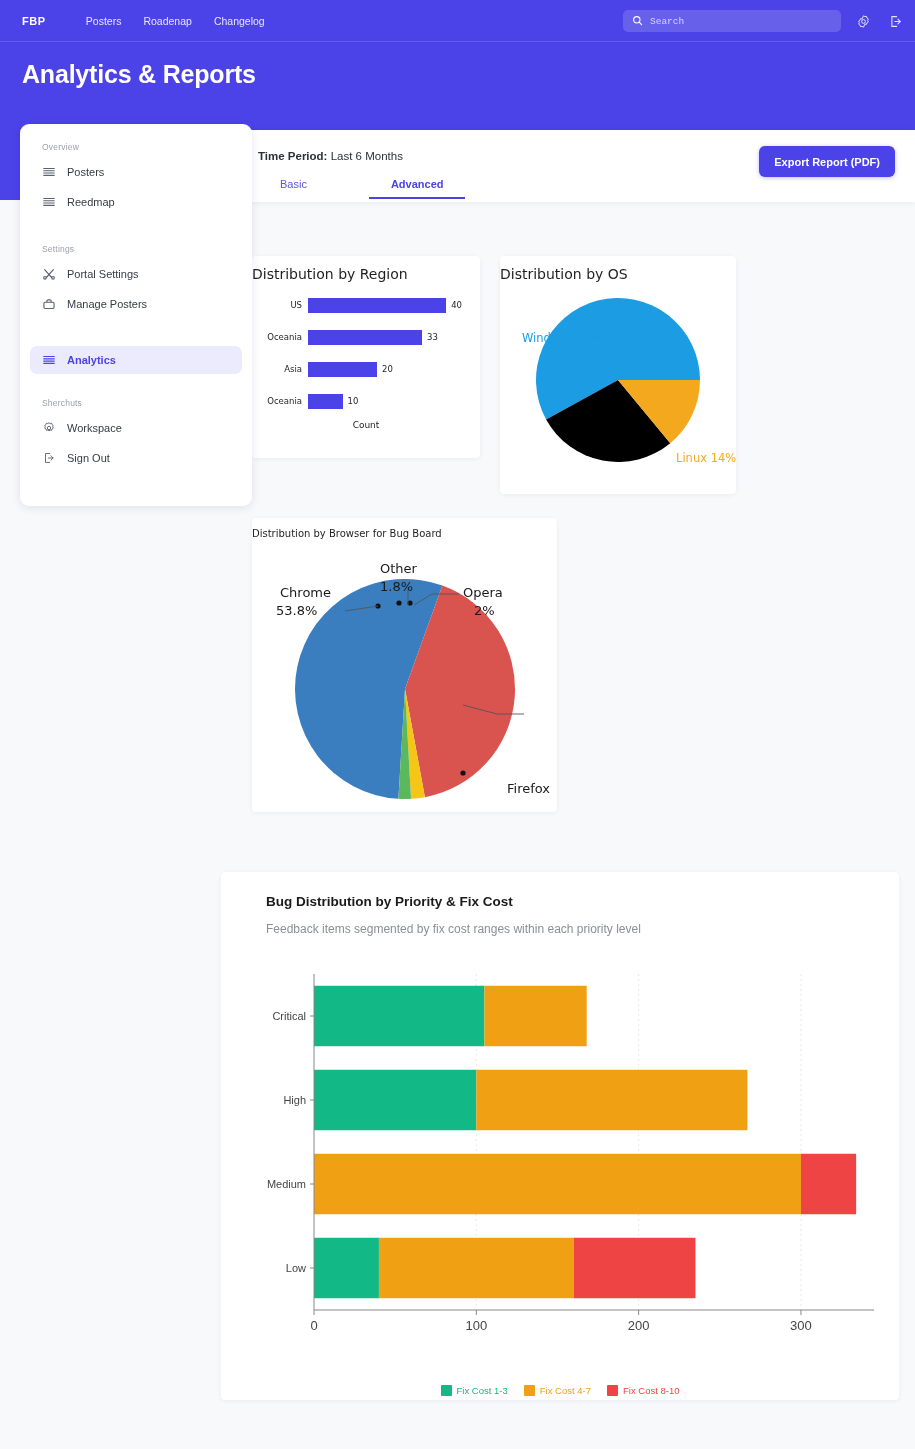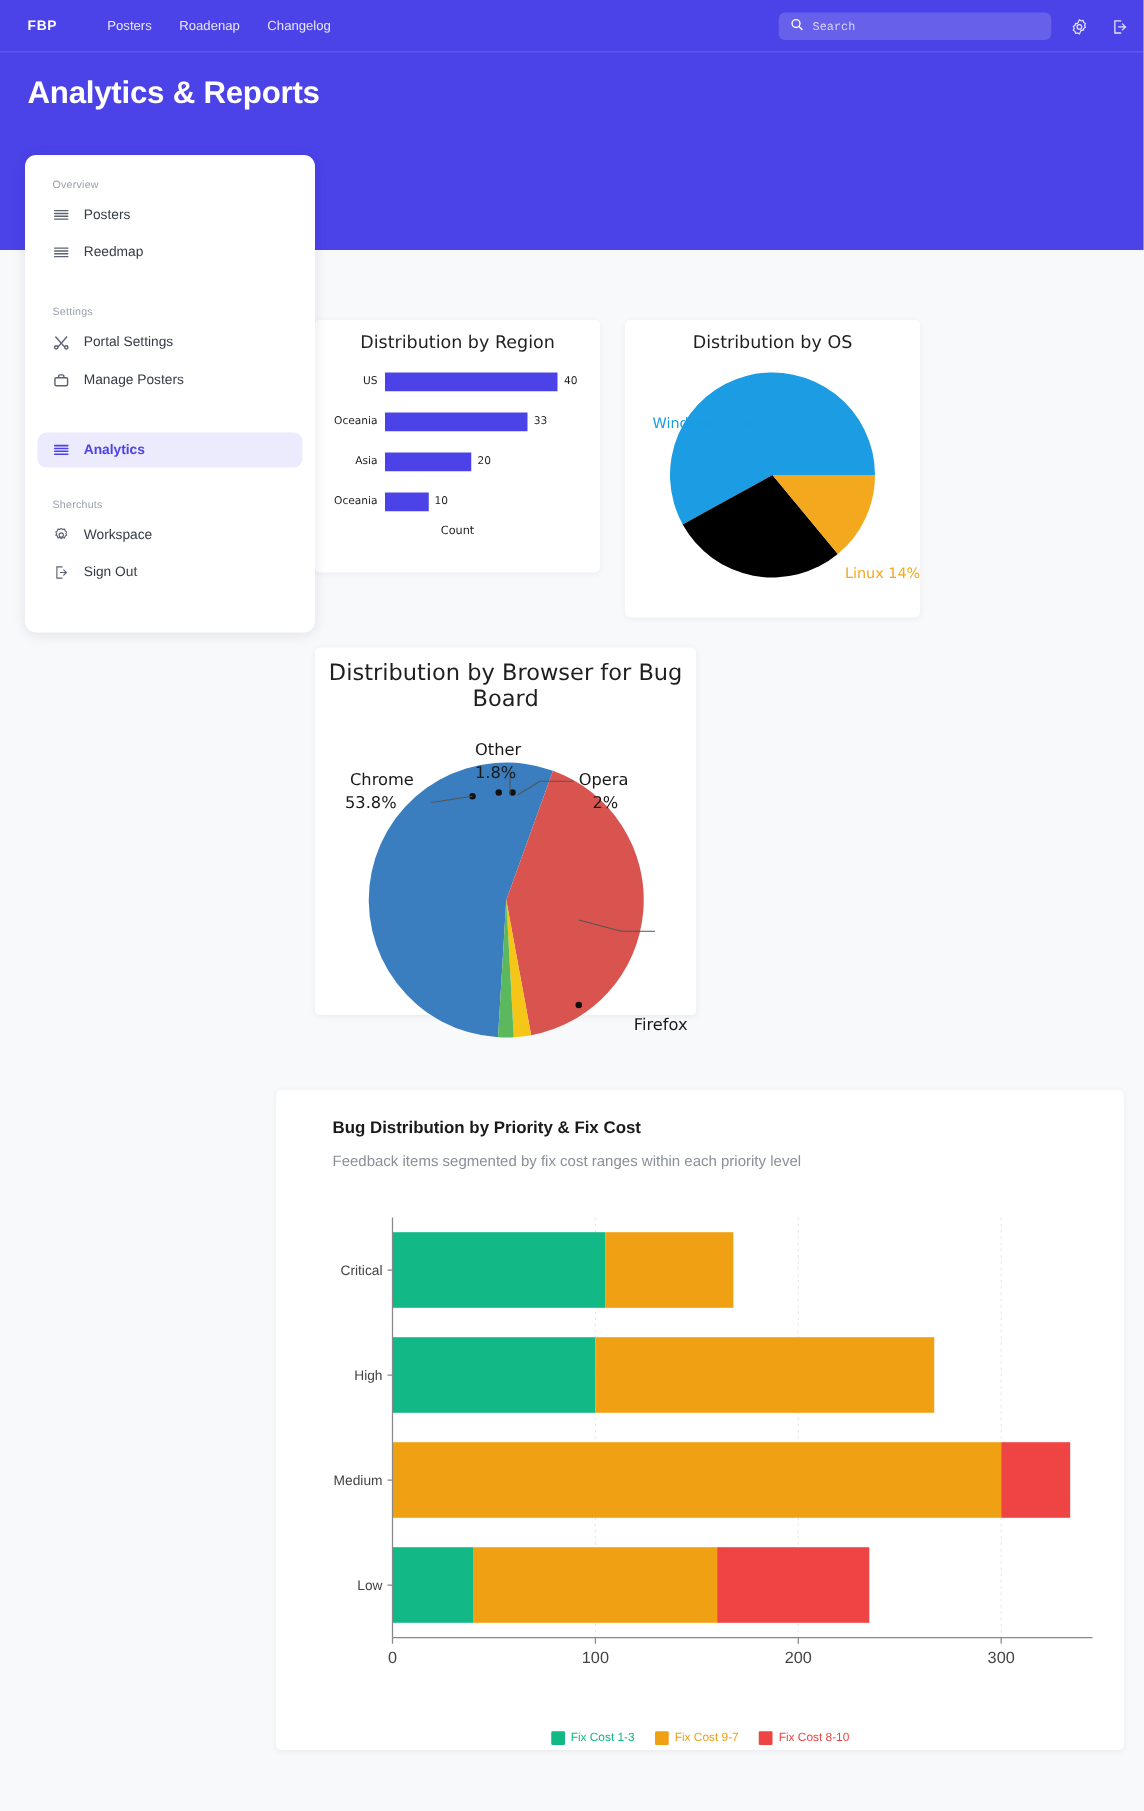--- a/index.html
+++ b/index.html
@@ -99,24 +99,24 @@
   .card {
     position: absolute; background: #ffffff; border-radius: 4px;
     box-shadow: 0 1px 5px rgba(25,20,90,0.06);
   }
   .card-region { left: 252px; top: 256px; width: 228px; height: 202px; }
   .card-os     { left: 500px; top: 256px; width: 236px; height: 238px; }
   .card-brow   { left: 252px; top: 518px; width: 305px; height: 294px; }
   .card-stack  { left: 221px; top: 872px; width: 678px; height: 528px; }
 
   .chart-title {
-    text-align: center; font-size: 14px; color: #1f1f1f; padding-top: 10px;
+    text-align: left; font-size: 14px; color: #1f1f1f; padding-top: 10px;
     font-family: "DejaVu Sans", sans-serif;
   }
-  .chart-title.small { font-size: 18px; }
+  .chart-title.small { font-size: 10px; }
 
   
   .region-body { position: relative; margin-top: 10px; height: 130px; }
   .region-row { position: relative; height: 26px; margin-bottom: 6px; display: flex; align-items: center; }
   .region-lbl {
     width: 56px; text-align: right; font-size: 8.5px; color: #1f1f1f; padding-right: 6px;
     font-family: "DejaVu Sans", sans-serif;
   }
   .region-bar { height: 15px; background: #4b42e8; }
   .region-val { font-size: 8.5px; color: #1f1f1f; margin-left: 5px; font-family: "DejaVu Sans", sans-serif; }
@@ -259,20 +259,31 @@
         <svg width="14" height="14" viewBox="0 0 20 20" fill="none" stroke="#5b6270" stroke-width="1.3" stroke-linecap="round">
           <path d="M11 3.6H5v12.8h6"></path>
             <path d="M12.8 6.9l3.1 3.1-3.1 3.1"></path>
             <line x1="15.6" y1="10" x2="9" y2="10"></line>
         </svg>
       </span>
       <span>Sign Out</span>
     </div>
   </div>
 
+  <div class="panel">
+    <div class="period">
+      <b>Time Period:</b>
+      <span>Last 6 Months</span>
+    </div>
+    <div class="tabs">
+      <div class="tab">Basic</div>
+      <div class="tab active">Advanced</div>
+    </div>
+    <button class="exportbtn">Export Report (PDF)</button>
+  </div>
 
   <div class="card card-region">
     <div class="chart-title">Distribution by Region</div>
     <div class="region-body">
       <div class="region-row">
         <span class="region-lbl">US</span>
         <span class="region-bar" id="rb0" style="width: 138.182px; background: rgb(75, 66, 232);"></span>
         <span class="region-val">40</span>
       </div>
       <div class="region-row">
@@ -381,21 +392,21 @@
           <text x="534.9565217391305" y="360" text-anchor="middle" font-size="13" fill="#444" font-family="&quot;Liberation Sans&quot;, sans-serif">300</text>
         </g>
     </svg>
     <div class="stack-legend">
       <div class="lg-item">
         <span class="lg-sw" id="lgsw0" style="background: rgb(18, 184, 134);"></span>
         <span class="lg-tx" id="lgtx0" style="color: rgb(18, 184, 134);">Fix Cost 1-3</span>
       </div>
       <div class="lg-item">
         <span class="lg-sw" id="lgsw1" style="background: rgb(240, 160, 19);"></span>
-        <span class="lg-tx" id="lgtx1" style="color: rgb(240, 160, 19);">Fix Cost 9-7</span>
+        <span class="lg-tx" id="lgtx1" style="color: rgb(240, 160, 19);">Fix Cost 4-7</span>
       </div>
       <div class="lg-item">
         <span class="lg-sw" id="lgsw2" style="background: rgb(239, 68, 68);"></span>
         <span class="lg-tx" id="lgtx2" style="color: rgb(239, 68, 68);">Fix Cost 8-10</span>
       </div>
     </div>
   </div>
 
 </div>
 

